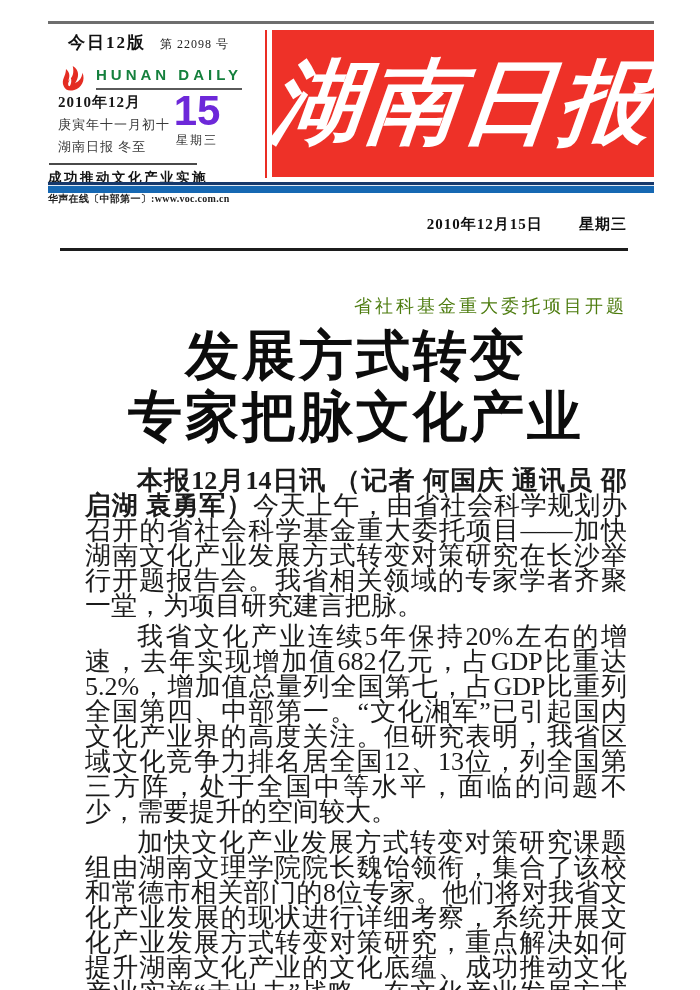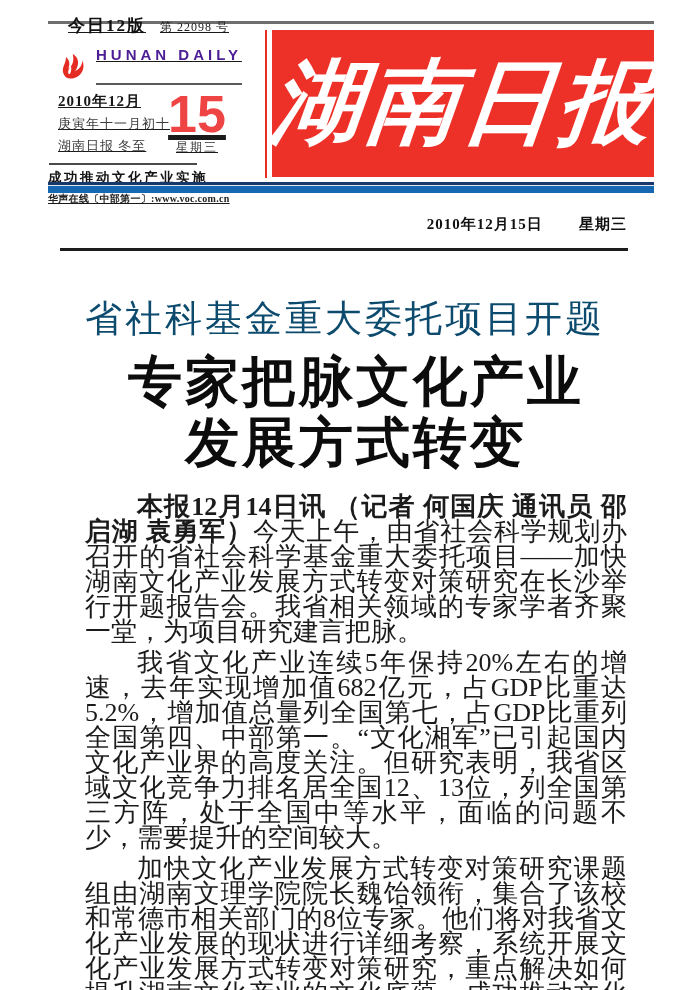--- a/index.html
+++ b/index.html
@@ -15,48 +15,48 @@
   }
 
   
   .top-rule {
     position: absolute; left: 48px; top: 21px;
     width: 606px; height: 3px; background: #6e6e6e;
   }
 
   
   .infobox {
-    position: absolute; left: 48px; top: 12px; width: 216px; text-decoration: underline;
+    position: absolute; left: 48px; top: 29px; width: 216px;
   }
   .edition-row {
     display: flex; align-items: baseline; gap: 14px;
     padding-left: 20px; margin-top: 2px;
   }
   .edition { font-size: 17px; font-weight: bold; letter-spacing: 2px; color: #111; }
   .issue-no { font-size: 12px; color: #222; letter-spacing: 1px; }
   .brand-row {
     display: flex; align-items: center; gap: 8px;
     margin-top: 9px; padding-left: 8px;
   }
   .flame { width: 32px; height: 30px; flex: 0 0 auto; }
   .en-name {
     font-family: "Liberation Sans", "DejaVu Sans", sans-serif;
-    font-size: 15px; font-weight: 600; letter-spacing: 4px; color: #4c1d95;
-    border-bottom: 2px solid #5a5a5a; padding-bottom: 20px;
+    font-size: 15px; font-weight: 600; letter-spacing: 4px; color: #15803d;
+    border-bottom: 2px solid #5a5a5a; padding-bottom: 5px;
   }
   .date-grid {
-    display: flex; margin-top: 7px; padding-left: 10px;
+    display: flex; padding-left: 10px;
   }
   .date-left { width: 102px; }
   .greg-date { font-size: 15px; font-weight: bold; color: #181818; letter-spacing: 1px; }
   .lunar { font-size: 13px; color: #3a3a3a; margin-top: 4px; letter-spacing: 1px; white-space: nowrap; }
   .date-right { width: 70px; text-align: center; margin-left: 2px; }
   .day-big {
     font-family: "Liberation Sans", "DejaVu Sans", sans-serif;
-    font-size: 52px; font-weight: bold; color: #ef4444; line-height: 0.85;
+    font-size: 42px; font-weight: bold; color: #6d28d9; line-height: 0.85;
   }
   .weekday-small { font-size: 12px; color: #333; margin-top: 3px; letter-spacing: 2px; }
   .pub-rule { width: 148px; height: 2px; background: #4a4a4a; margin: 7px 0 4px 1px; }
   .publisher { font-size: 13.5px; font-weight: bold; letter-spacing: 2.5px; color: #141414; white-space: nowrap; }
   .hotline { font-size: 10.5px; font-weight: bold; color: #222; margin-top: 5px; letter-spacing: 0.5px; }
   .website { font-size: 10px; font-weight: bold; color: #222; margin-top: 5px; letter-spacing: 0.3px; }
 
   
   .red-divider {
     position: absolute; left: 265px; top: 30px;
@@ -96,21 +96,21 @@
   }
   .dateline .weekday { margin-left: 2.1em; }
   .date-rule {
     position: absolute; left: 60px; top: 248px;
     width: 568px; height: 3px; background: #1c1c1c;
   }
 
   
   .article { position: absolute; left: 85px; top: 294px; width: 542px; }
   .kicker {
-    text-align: left; font-size: 37px; color: #0c4a6e;
+    text-align: right; font-size: 18px; color: #4d7c0f;
     letter-spacing: 3px; font-weight: normal; margin-bottom: 8px;
   }
   .headline {
     text-align: center; font-weight: bold; color: #0c0c0c;
     font-size: 54px; line-height: 1.13; letter-spacing: 3px;
     margin-bottom: 20px;
   }
   .body-text { font-size: 26px; line-height: 25px; color: #1b1b1b; text-align: justify; }
   .body-text p { text-indent: 2em; margin-bottom: 6px; }
   .lead-label { font-weight: bold; }
@@ -161,22 +161,22 @@
 
   <div class="dateline">
     <span>2010年12月15日</span>
     <span class="weekday">星期三</span>
   </div>
   <div class="date-rule"></div>
 
   <div class="article">
     <div class="kicker">省社科基金重大委托项目开题</div>
     <div class="headline">
+      <div>发展方式转变</div>
       <div>专家把脉文化产业</div>
-      <div>发展方式转变</div>
     </div>
     <div class="body-text">
       <p><span class="lead-label">本报12月14日讯</span> <span class="byline">（记者 何国庆 通讯员 邵启湖 袁勇军）</span><span>今天上午，由省社会科学规划办召开的省社会科学基金重大委托项目——加快湖南文化产业发展方式转变对策研究在长沙举行开题报告会。我省相关领域的专家学者齐聚一堂，为项目研究建言把脉。</span></p>
       <p>我省文化产业连续5年保持20%左右的增速，去年实现增加值682亿元，占GDP比重达5.2%，增加值总量列全国第七，占GDP比重列全国第四、中部第一。“文化湘军”已引起国内文化产业界的高度关注。但研究表明，我省区域文化竞争力排名居全国12、13位，列全国第三方阵，处于全国中等水平，面临的问题不少，需要提升的空间较大。</p>
       <p>加快文化产业发展方式转变对策研究课题组由湖南文理学院院长魏饴领衔，集合了该校和常德市相关部门的8位专家。他们将对我省文化产业发展的现状进行详细考察，系统开展文化产业发展方式转变对策研究，重点解决如何提升湖南文化产业的文化底蕴、成功推动文化产业实施“走出去”战略、在文化产业发展方式转变中如何加大湖南传统文化资源开发等关键问题，为政府决策提供参考。</p>
     </div>
   </div>
 
 </div>
 

